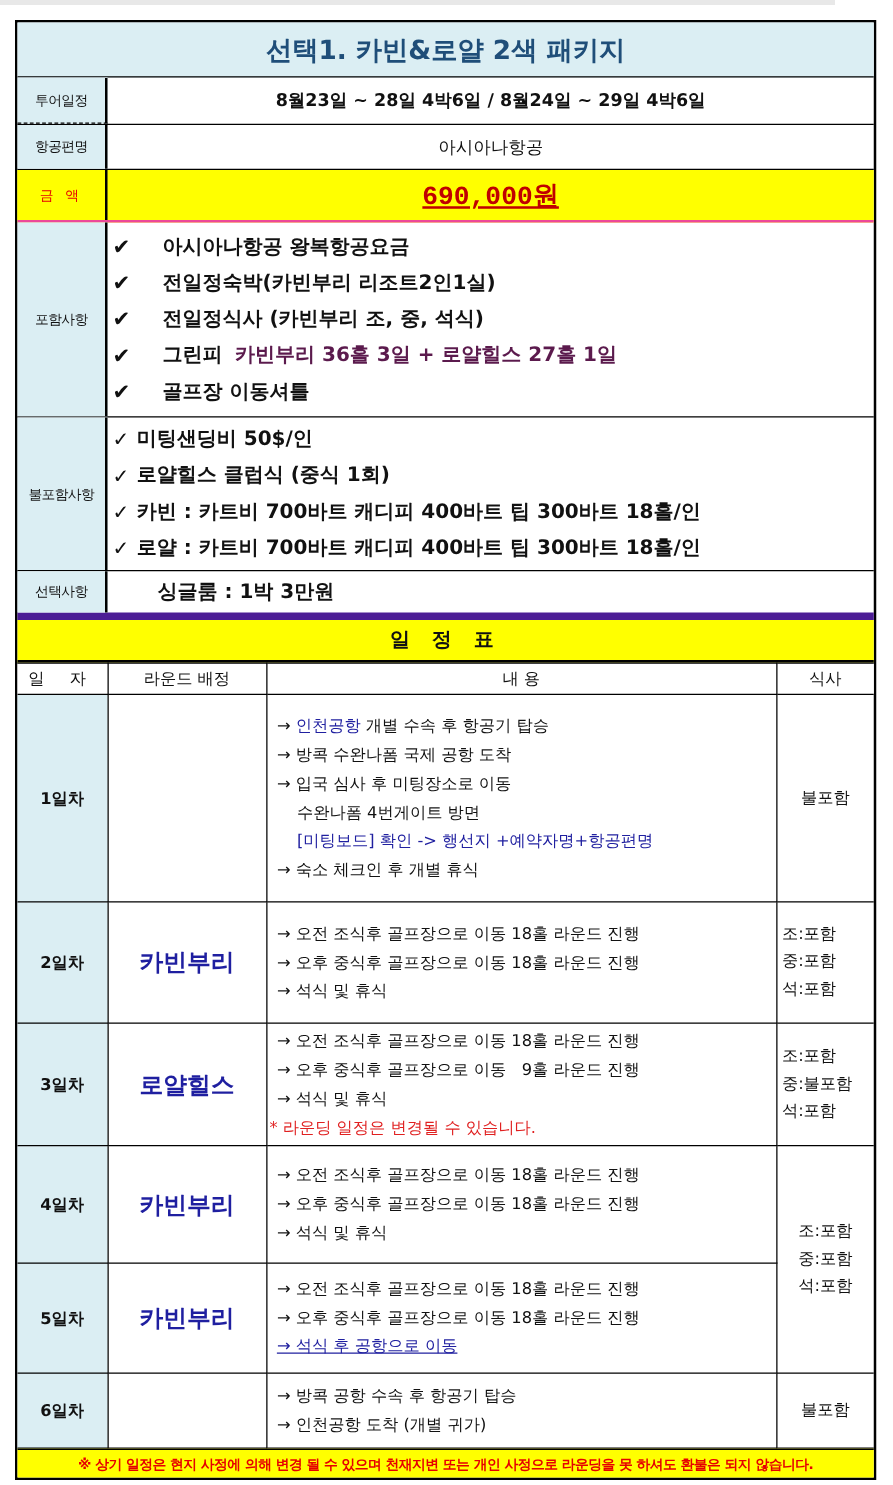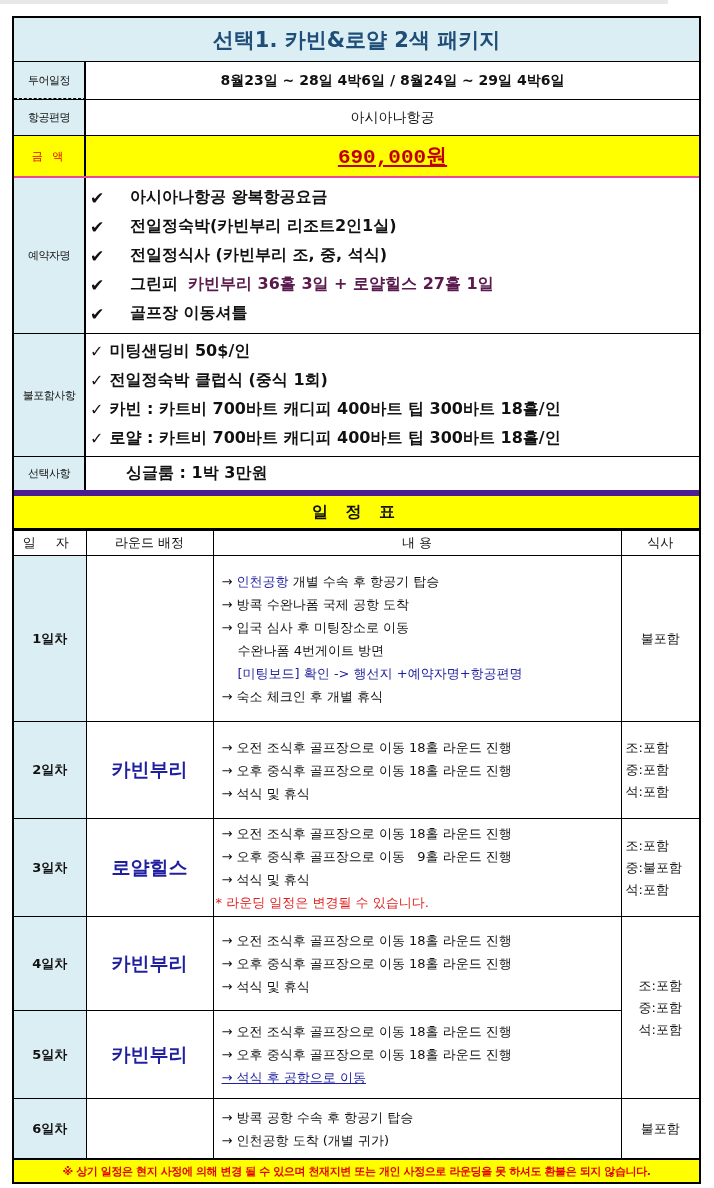--- a/index.html
+++ b/index.html
@@ -78,21 +78,21 @@
       <span>아시아나항공</span>
     </div>
   </div>
 
   <div class="row r-price">
     <div class="lab">금 액</div>
     <div class="val">690,000원</div>
   </div>
 
   <div class="row r-incl">
-    <div class="lab">예약자명</div>
+    <div class="lab">포함사항</div>
     <div class="list">
       <div class="incl-item">
         <span class="chk">✔</span>
         <span>아시아나항공 왕복항공요금</span>
       </div>
       <div class="incl-item">
         <span class="chk">✔</span>
         <span>전일정숙박(카빈부리 리조트2인1실)</span>
       </div>
       <div class="incl-item">
@@ -113,21 +113,21 @@
 
   <div class="row r-excl">
     <div class="lab">불포함사항</div>
     <div class="list">
       <div class="excl-item">
         <span class="chk">✓</span>
         <span>미팅샌딩비 50$/인</span>
       </div>
       <div class="excl-item">
         <span class="chk">✓</span>
-        <span>전일정숙박 클럽식 (중식 1회)</span>
+        <span>로얄힐스 클럽식 (중식 1회)</span>
       </div>
       <div class="excl-item">
         <span class="chk">✓</span>
         <span>카빈 : 카트비 700바트 캐디피 400바트 팁 300바트 18홀/인</span>
       </div>
       <div class="excl-item">
         <span class="chk">✓</span>
         <span>로얄 : 카트비 700바트 캐디피 400바트 팁 300바트 18홀/인</span>
       </div>
     </div>

